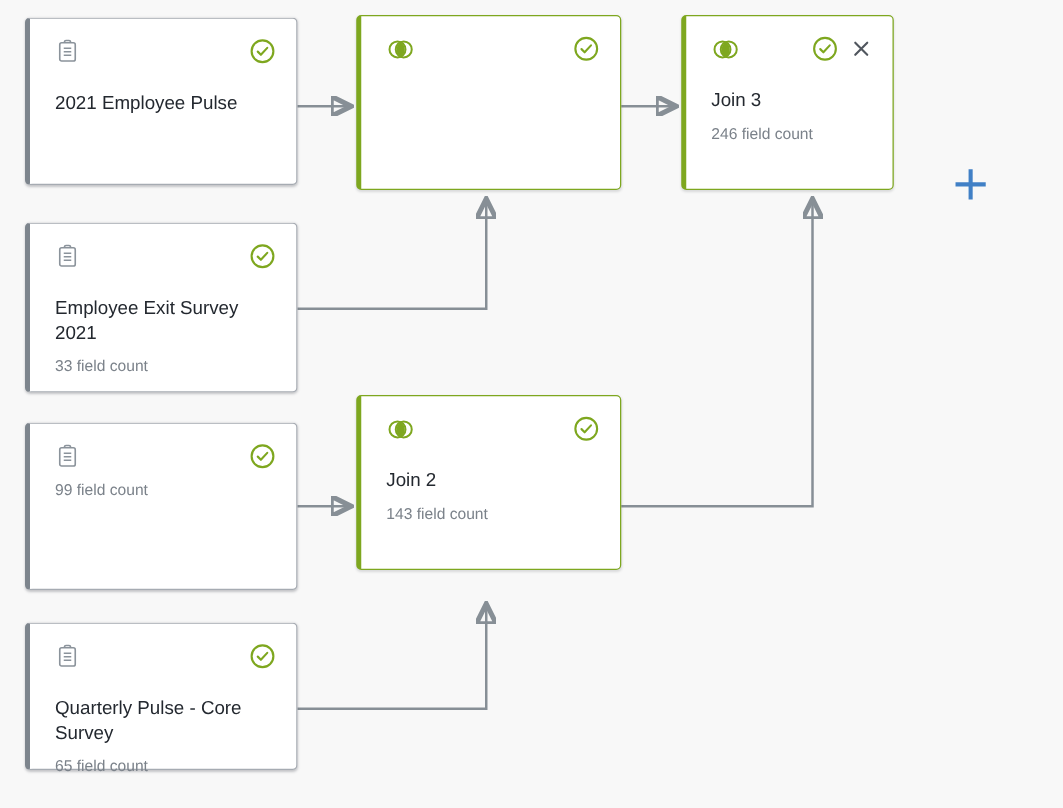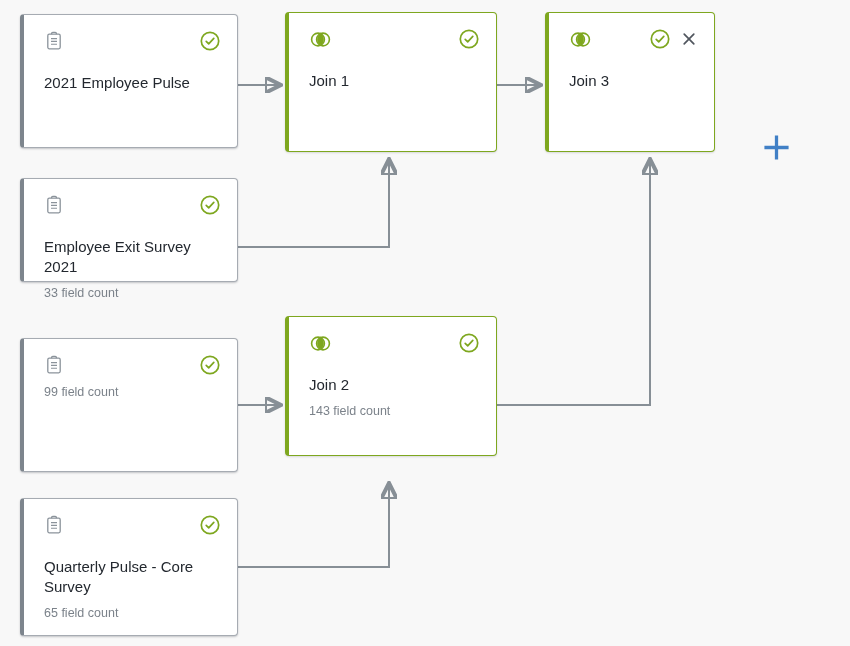--- a/index.html
+++ b/index.html
@@ -76,21 +76,20 @@
           <path d="M11.5,3.9 A6.4,6.4 0 0 1 11.5,15.1 A6.4,6.4 0 0 1 11.5,3.9 Z" style="fill:var(--green)" stroke="none"></path>
         </svg>
       </span>
       <span class="icon">
         <svg width="22" height="22" viewBox="0 0 22 22" fill="none" style="stroke:var(--green)" stroke-width="1.7">
           <circle cx="11" cy="11" r="8.7"></circle>
           <path d="M7.2,11.3 l2.5,2.5 L14.8,8.3" stroke-linecap="round" stroke-linejoin="round"></path>
         </svg>
       </span>
     </div>
-    <div class="title">Join 1</div>
   </div>
 
   <div class="card join" style="left:545px;top:12px;height:140px;width:170px">
     <div class="card-head">
       <span class="icon">
         <svg width="23" height="19" viewBox="0 0 23 19" fill="none" style="stroke:var(--green)" stroke-width="1.6">
           <circle cx="9" cy="9.5" r="6.4"></circle>
           <circle cx="14" cy="9.5" r="6.4"></circle>
           <path d="M11.5,3.9 A6.4,6.4 0 0 1 11.5,15.1 A6.4,6.4 0 0 1 11.5,3.9 Z" style="fill:var(--green)" stroke="none"></path>
         </svg>
@@ -103,23 +102,24 @@
           </svg>
         </span>
         <span class="icon close-btn">
           <svg width="18" height="18" viewBox="0 0 18 18" fill="none" style="stroke:var(--close)" stroke-width="1.7" stroke-linecap="round">
             <path d="M4.2,4.2 L13.8,13.8 M13.8,4.2 L4.2,13.8"></path>
           </svg>
         </span>
       </span>
     </div>
     <div class="title">Join 3</div>
-  </div>
-
-  <div class="card source" style="left:20px;top:178px;height:104px">
+    <div class="subtitle">246 field count</div>
+  </div>
+
+  <div class="card source" style="left:20px;top:178px;height:136px">
     <div class="card-head">
       <span class="icon">
         <svg width="20" height="20" viewBox="0 0 20 20" fill="none" style="stroke:var(--icon-gray)" stroke-width="1.3">
           <rect x="3.8" y="3.2" width="12.4" height="14.6" rx="1.5"></rect>
           <path d="M7.6,3.2 v-0.6 a1.2,1.2 0 0 1 1.2,-1.2 h2.4 a1.2,1.2 0 0 1 1.2,1.2 v0.6"></path>
           <path d="M7,7.6 h6 M7,10.4 h6 M7,13.2 h6" stroke-width="1.1"></path>
         </svg>
       </span>
       <span class="icon">
         <svg width="22" height="22" viewBox="0 0 22 22" fill="none" style="stroke:var(--green)" stroke-width="1.7">
@@ -164,21 +164,21 @@
         <svg width="22" height="22" viewBox="0 0 22 22" fill="none" style="stroke:var(--green)" stroke-width="1.7">
           <circle cx="11" cy="11" r="8.7"></circle>
           <path d="M7.2,11.3 l2.5,2.5 L14.8,8.3" stroke-linecap="round" stroke-linejoin="round"></path>
         </svg>
       </span>
     </div>
     <div class="title">Join 2</div>
     <div class="subtitle">143 field count</div>
   </div>
 
-  <div class="card source" style="left:20px;top:498px;height:138px">
+  <div class="card source" style="left:20px;top:498px;height:118px">
     <div class="card-head">
       <span class="icon">
         <svg width="20" height="20" viewBox="0 0 20 20" fill="none" style="stroke:var(--icon-gray)" stroke-width="1.3">
           <rect x="3.8" y="3.2" width="12.4" height="14.6" rx="1.5"></rect>
           <path d="M7.6,3.2 v-0.6 a1.2,1.2 0 0 1 1.2,-1.2 h2.4 a1.2,1.2 0 0 1 1.2,1.2 v0.6"></path>
           <path d="M7,7.6 h6 M7,10.4 h6 M7,13.2 h6" stroke-width="1.1"></path>
         </svg>
       </span>
       <span class="icon">
         <svg width="22" height="22" viewBox="0 0 22 22" fill="none" style="stroke:var(--green)" stroke-width="1.7">

